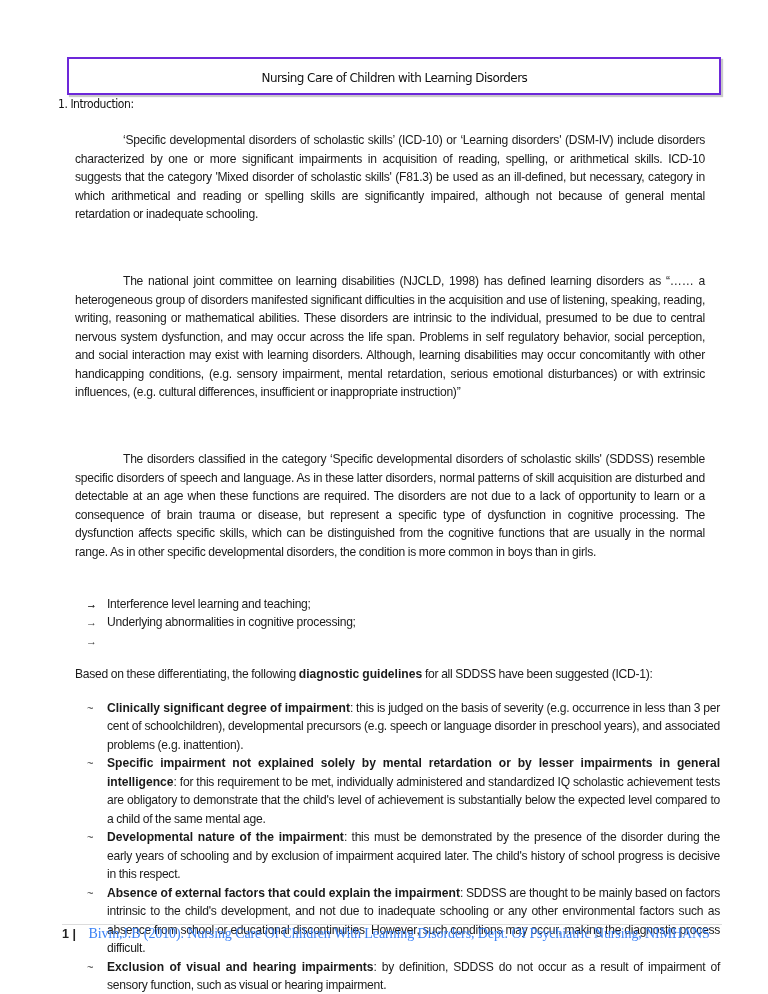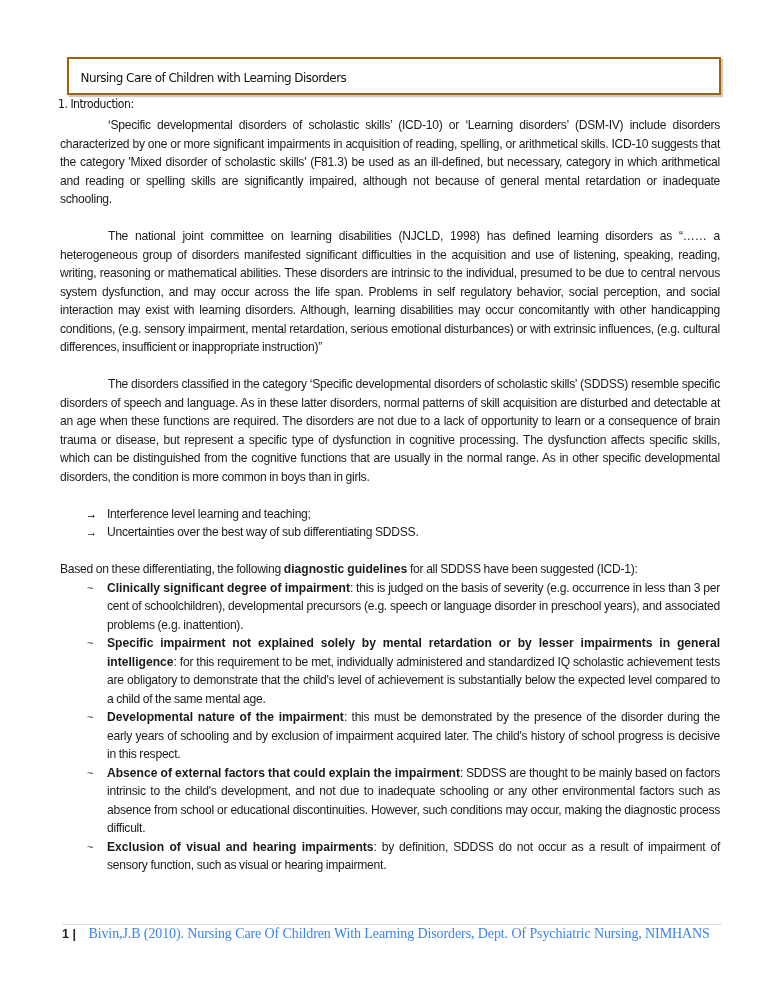--- a/index.html
+++ b/index.html
@@ -19,25 +19,26 @@
     position: absolute;
     left: 0; top: 0;
     width: 768px; height: 994px;
   }
   .title-box {
     position: absolute;
     left: 67px;
     top: 57px;
     width: 650px;
     height: 34px;
-    border: 2px solid #a16207;
+    border: 2px solid #6d28d9;
     box-shadow: 2px 2px 1px #c9c9c9;
     background: #ffffff;
     display: flex;
     align-items: center;
+    justify-content: center;
   }
   .title-text {
     font-family: "DejaVu Sans", sans-serif;
     font-size: 13px;
     letter-spacing: -0.6px;
     color: #111;
     margin-top: 2px;
     transform: scaleX(0.92);
   }
   .section-heading {
@@ -56,21 +57,21 @@
     left: 60px;
     top: 116px;
     width: 660px;
     font-size: 12.1px;
     line-height: 18.5px;
     letter-spacing: -0.25px;
     word-spacing: -0.3px;
   }
   .para {
     text-align: justify;
-    margin: 0;
+    margin: 15px;
   }
   .indent {
     text-indent: 48px;
   }
   .gap {
     height: 18.5px;
   }
   ul.list {
     list-style: none;
     margin: 0;
@@ -158,24 +159,24 @@
       </li>
       <li>
         <span class="bullet">→</span>
       </li>
       <li>
         <span class="bullet">→</span>
         <span>Interference level learning and teaching;</span>
       </li>
       <li>
         <span class="bullet">→</span>
-      </li>
-      <li>
-        <span class="bullet">→</span>
-        <span> Uncertainties over the best way of sub differentiating SDDSS.</span>
+        <span>Underlying abnormalities in cognitive processing;</span>
+      </li>
+      <li>
+        <span class="bullet">→</span>
       </li>
     </ul>
     <div class="gap"></div>
 
     <p class="para">
       <span>Based on these differentiating, the following </span><b>diagnostic guidelines</b><span> for all SDDSS have been suggested (ICD-1):</span>
     </p>
     <ul class="list tilde">
       <li>
         <span class="bullet">~</span>

